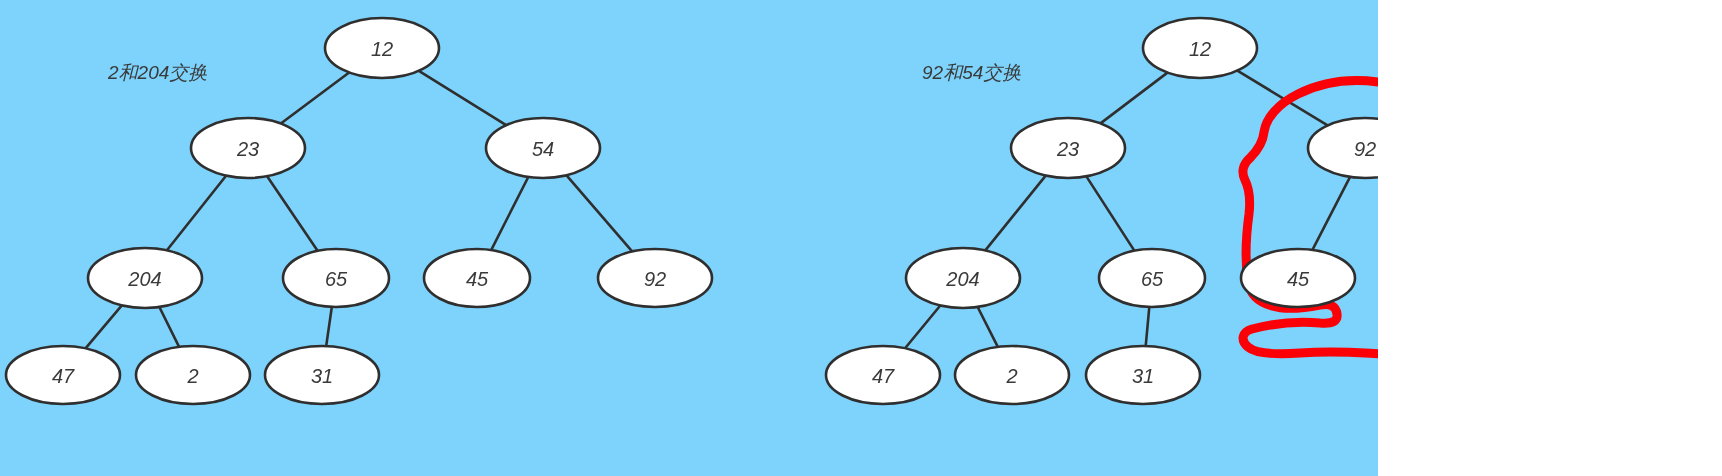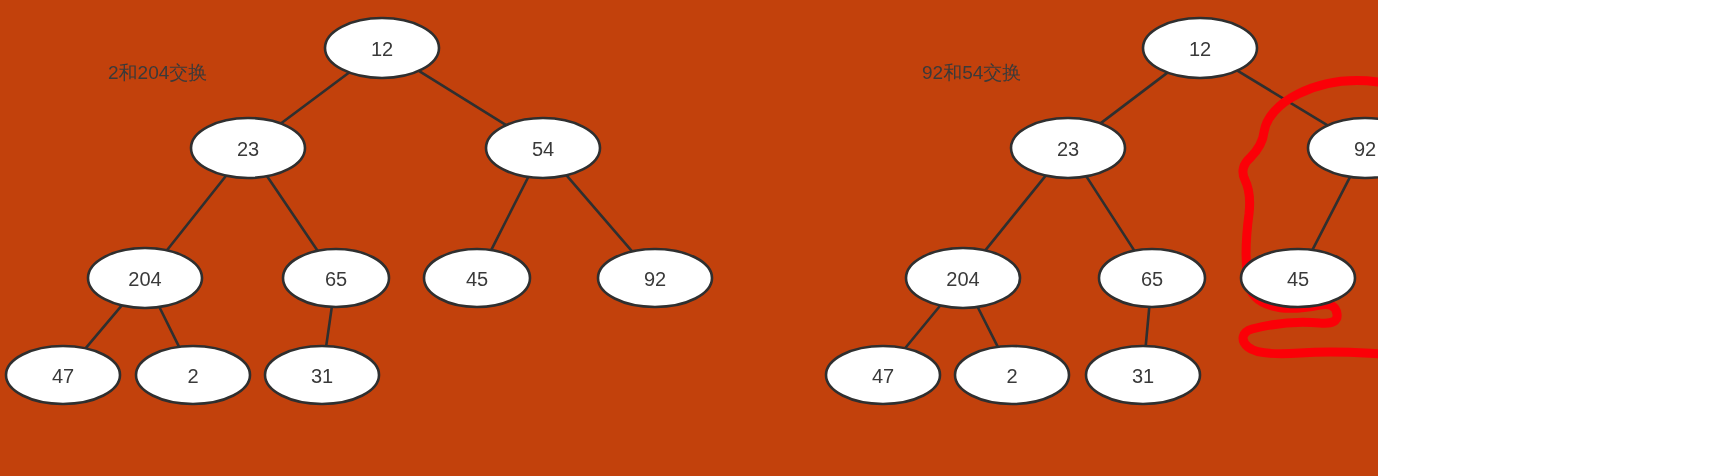--- a/index.html
+++ b/index.html
@@ -8,22 +8,23 @@
     padding: 0;
     background: #ffffff;
   }
   body {
     font-family: "Liberation Sans", "DejaVu Sans", sans-serif;
   }
   #canvas {
     position: relative;
     width: 1378px;
     height: 476px;
-    background: #c2410c;
+    background: #7dd3fc;
     overflow: hidden;
+    font-style: italic;
   }
   #diagram-svg {
     position: absolute;
     left: 0;
     top: 0;
     width: 1722px;
     height: 476px;
   }
   .node-ellipse {
     fill: #ffffff;

